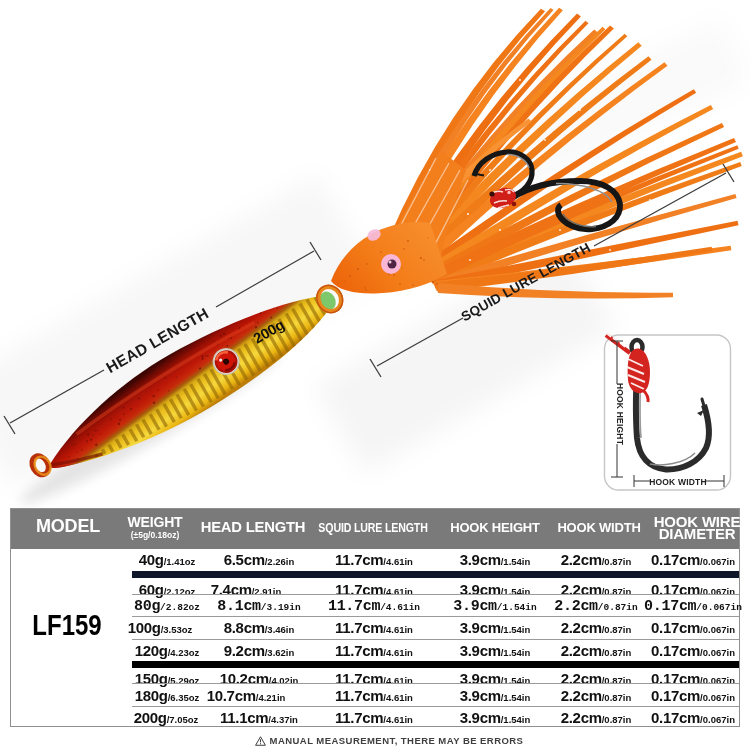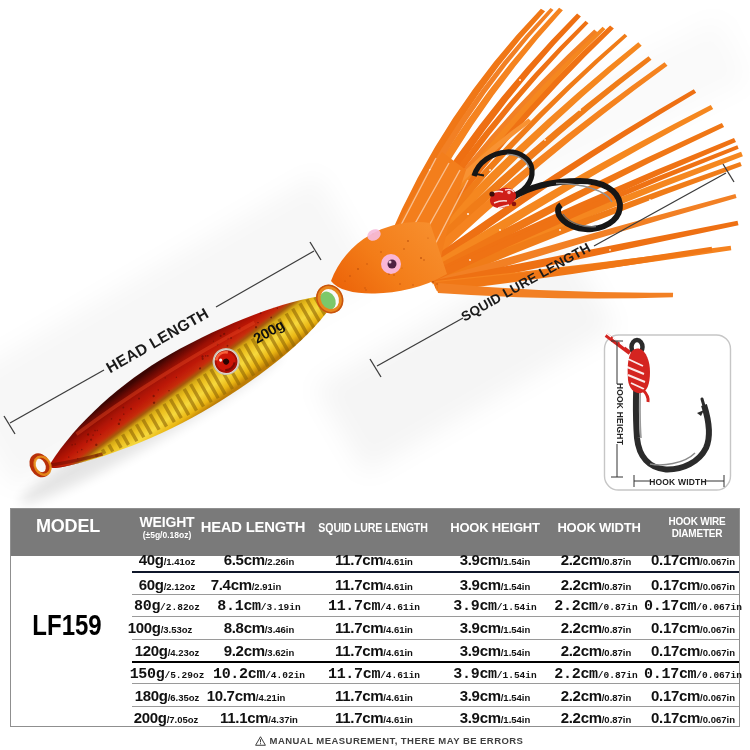--- a/index.html
+++ b/index.html
@@ -1,18 +1,18 @@
 <!DOCTYPE html>
 <html><head><meta charset="utf-8">
 <style>
 html,body{margin:0;padding:0;background:#fff}
 #page{position:relative;width:750px;height:750px;overflow:hidden;font-family:"Liberation Sans",sans-serif;background:#fff}
 #art{position:absolute;left:0;top:0}
 #tbl{position:absolute;left:10px;top:508px;width:730px;height:219px;border:1px solid #8f8f8f;box-sizing:border-box}
-#thead{position:absolute;left:0;top:0;width:100%;height:47px;background:#7a7a7a;color:#fff}
+#thead{position:absolute;left:0;top:0;width:100%;height:40px;background:#7a7a7a;color:#fff}
 #thead .h{position:absolute;transform:translateX(-50%);text-align:center;font-weight:bold;font-size:13px;letter-spacing:-0.2px;white-space:nowrap;line-height:12px}
 #thead .h small{display:block;font-size:8.5px;font-weight:bold;letter-spacing:0;margin-top:0.5px}
 .row{position:absolute;left:121px;right:0;}
 .c{position:absolute;transform:translateX(-50%);top:50%;margin-top:-9px;white-space:nowrap;line-height:18px}
 .c b{font-size:15px;color:#111;letter-spacing:-0.3px}
 .c i{font-style:normal;font-size:9.5px;font-weight:bold;color:#111}
 #model{position:absolute;left:56px;top:116px;transform:translate(-50%,-50%) scaleX(0.8);font-size:30px;font-weight:bold;color:#000}
 #note{position:absolute;left:14px;top:735px;width:750px;text-align:center;font-size:9.5px;font-weight:bold;color:#3f3f3f;letter-spacing:0.45px}
 #note svg{vertical-align:-2px;margin-right:4px}
 </style></head>
@@ -316,37 +316,37 @@
     <line x1="706" y1="481" x2="724" y2="481"></line>
     <line x1="634" y1="475" x2="634" y2="487"></line>
     <line x1="724" y1="475" x2="724" y2="487"></line>
   </g>
   <text x="678" y="484.5" font-family="Liberation Sans, sans-serif" font-size="8.5" font-weight="bold" fill="#222" text-anchor="middle" letter-spacing="0.2">HOOK WIDTH</text>
 </g>
 </svg></div>
 <div id="tbl">
   <div id="thead">
     <span class="h" style="left:57px;top:11px;font-size:18px">MODEL</span>
-    <span class="h" style="left:156px;top:7px;font-size:14px">WEIGHT<small>(±5g/0.18oz)</small></span>
+    <span class="h" style="left:144px;top:7px;font-size:14px">WEIGHT<small>(±5g/0.18oz)</small></span>
     <span class="h" style="left:242px;top:12px;font-size:14.8px">HEAD LENGTH</span>
     <span class="h" style="left:362px;top:13px;font-size:12.5px;transform:translateX(-50%) scaleX(0.85)">SQUID LURE LENGTH</span>
     <span class="h" style="left:484px;top:12.5px;font-size:13px">HOOK HEIGHT</span>
     <span class="h" style="left:588px;top:12.5px;font-size:13px">HOOK WIDTH</span>
-    <span class="h" style="left:686px;top:7px;font-size:10px;line-height:11.5px">HOOK WIRE<br>DIAMETER</span>
+    <span class="h" style="left:686px;top:7px;font-size:15px;line-height:11.5px">HOOK WIRE<br>DIAMETER</span>
   </div>
   <div id="model">LF159</div>
 <div class="row" style="top:40.0px;height:22.4px;text-align:right;">
         <div class="c" style="left:35px"><b>40g</b><i>/1.41oz</i></div>
         <div class="c" style="left:127px"><b>6.5cm</b><i>/2.26in</i></div>
         <div class="c" style="left:242px"><b>11.7cm</b><i>/4.61in</i></div>
         <div class="c" style="left:363px"><b>3.9cm</b><i>/1.54in</i></div>
         <div class="c" style="left:464px"><b>2.2cm</b><i>/0.87in</i></div>
         <div class="c" style="left:561px"><b>0.17cm</b><i>/0.067in</i></div>
       </div>
-<div class="row" style="top:62.4px;height:22.4px;border-top:2px solid #0f172a;">
+<div class="row" style="top:62.4px;height:22.4px;border-top:7px solid #0f172a;">
         <div class="c" style="left:35px"><b>60g</b><i>/2.12oz</i></div>
         <div class="c" style="left:114px"><b>7.4cm</b><i>/2.91in</i></div>
         <div class="c" style="left:242px"><b>11.7cm</b><i>/4.61in</i></div>
         <div class="c" style="left:363px"><b>3.9cm</b><i>/1.54in</i></div>
         <div class="c" style="left:464px"><b>2.2cm</b><i>/0.87in</i></div>
         <div class="c" style="left:561px"><b>0.17cm</b><i>/0.067in</i></div>
       </div>
 <div class="row" style="top:84.8px;height:22.4px;border-top:1px solid #9a9a9a;font-family:Liberation Mono, monospace;">
         <div class="c" style="left:35px"><b>80g</b><i>/2.82oz</i></div>
         <div class="c" style="left:127px"><b>8.1cm</b><i>/3.19in</i></div>
@@ -364,21 +364,21 @@
         <div class="c" style="left:561px"><b>0.17cm</b><i>/0.067in</i></div>
       </div>
 <div class="row" style="top:129.6px;height:22.4px;border-top:1px solid #9a9a9a;">
         <div class="c" style="left:35px"><b>120g</b><i>/4.23oz</i></div>
         <div class="c" style="left:127px"><b>9.2cm</b><i>/3.62in</i></div>
         <div class="c" style="left:242px"><b>11.7cm</b><i>/4.61in</i></div>
         <div class="c" style="left:363px"><b>3.9cm</b><i>/1.54in</i></div>
         <div class="c" style="left:464px"><b>2.2cm</b><i>/0.87in</i></div>
         <div class="c" style="left:561px"><b>0.17cm</b><i>/0.067in</i></div>
       </div>
-<div class="row" style="top:152.0px;height:22.4px;border-top:2px solid #000000;font-family:Liberation Mono, monospace;">
+<div class="row" style="top:152.0px;height:22.4px;border-top:7px solid #000000;">
         <div class="c" style="left:35px"><b>150g</b><i>/5.29oz</i></div>
         <div class="c" style="left:127px"><b>10.2cm</b><i>/4.02in</i></div>
         <div class="c" style="left:242px"><b>11.7cm</b><i>/4.61in</i></div>
         <div class="c" style="left:363px"><b>3.9cm</b><i>/1.54in</i></div>
         <div class="c" style="left:464px"><b>2.2cm</b><i>/0.87in</i></div>
         <div class="c" style="left:561px"><b>0.17cm</b><i>/0.067in</i></div>
       </div>
 <div class="row" style="top:174.4px;height:22.4px;border-top:1px solid #9a9a9a;">
         <div class="c" style="left:35px"><b>180g</b><i>/6.35oz</i></div>
         <div class="c" style="left:114px"><b>10.7cm</b><i>/4.21in</i></div>

